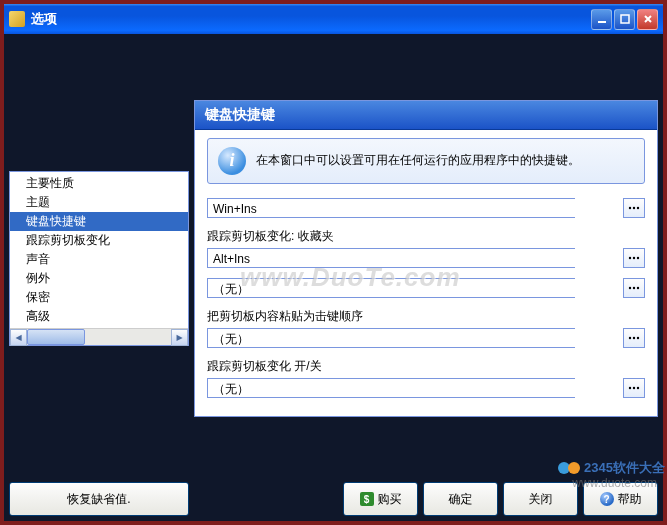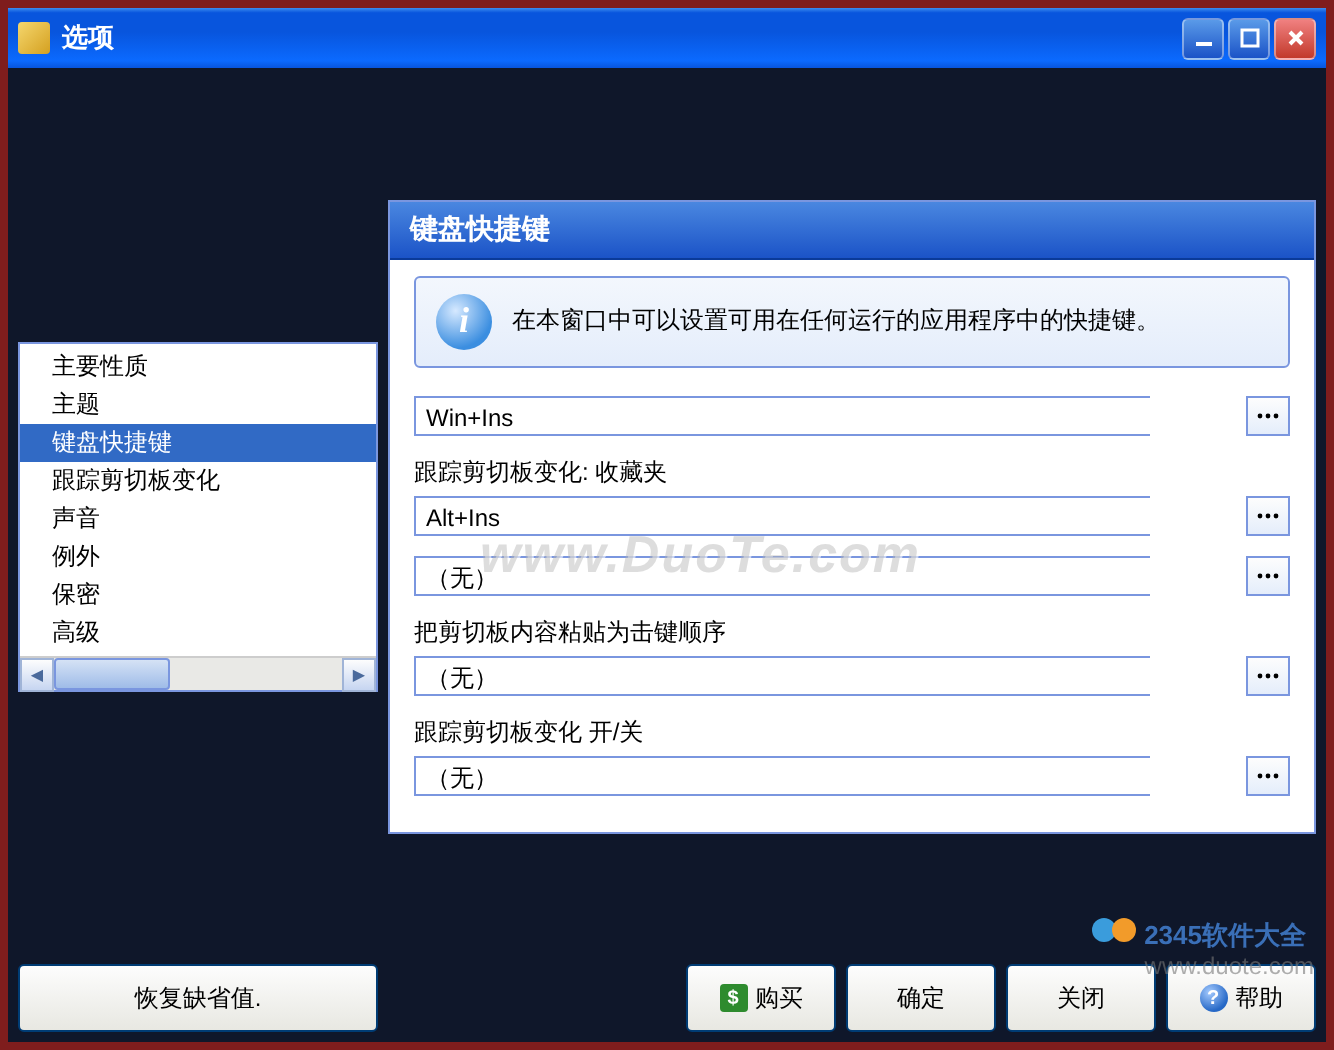--- a/index.html
+++ b/index.html
@@ -273,24 +273,24 @@
   position: absolute;
   right: 10px;
   bottom: 35px;
   font-size: 12px;
   color: rgba(120,120,120,0.6);
   font-family: Arial, sans-serif;
   pointer-events: none;
 }
 .corner-logo {
   position: absolute;
-  right: 14px;
+  right: 2px;
   bottom: 48px;
   display: flex;
-  align-items: flex-start;
+  align-items: center;
   gap: 4px;
   pointer-events: none;
 }
 .corner-logo-bubble {
   display: flex;
 }
 .corner-logo-bubble span {
   width: 12px; height: 12px; border-radius: 50%;
 }
 .corner-logo-text {

